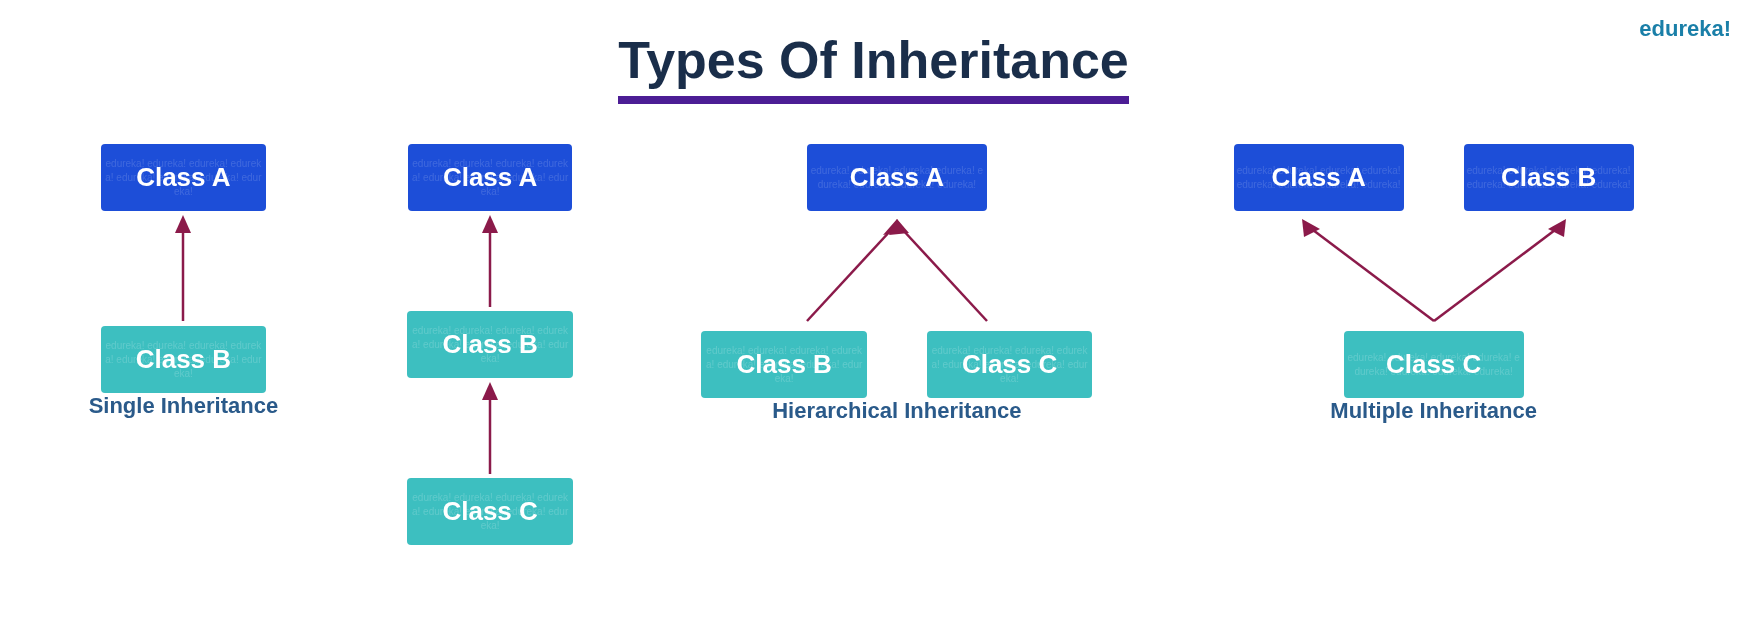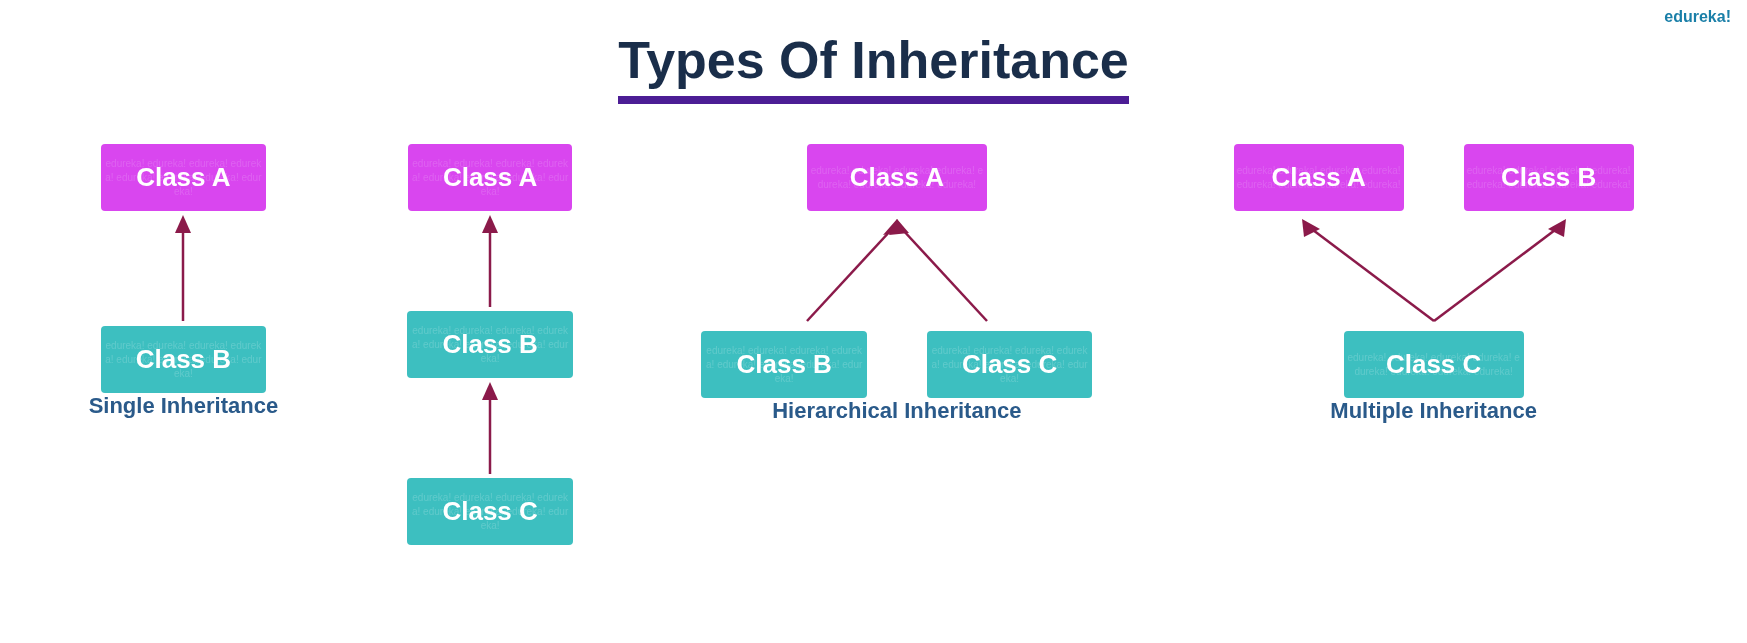--- a/index.html
+++ b/index.html
@@ -22,23 +22,23 @@
       font-size: 52px;
       font-weight: bold;
       color: #1a2e4a;
       display: inline-block;
       border-bottom: 8px solid #4c1d95;
       padding-bottom: 6px;
     }
 
     .edureka-watermark {
       position: absolute;
-      top: 8px;
+      top: 16px;
       right: 16px;
-      font-size: 16px;
+      font-size: 22px;
       font-weight: bold;
       color: #1a7fa8;
     }
 
     .diagrams-row {
       display: flex;
       justify-content: space-around;
       align-items: flex-start;
       padding: 0 30px;
       margin-top: 10px;
@@ -46,21 +46,21 @@
 
     .diagram {
       display: flex;
       flex-direction: column;
       align-items: center;
       position: relative;
     }
 
     
     .class-box-dark {
-      background: #d946ef;
+      background: #1d4ed8;
       color: white;
       font-size: 26px;
       font-weight: bold;
       padding: 18px 35px;
       border-radius: 4px;
       min-width: 160px;
       text-align: center;
       position: relative;
       overflow: hidden;
     }

